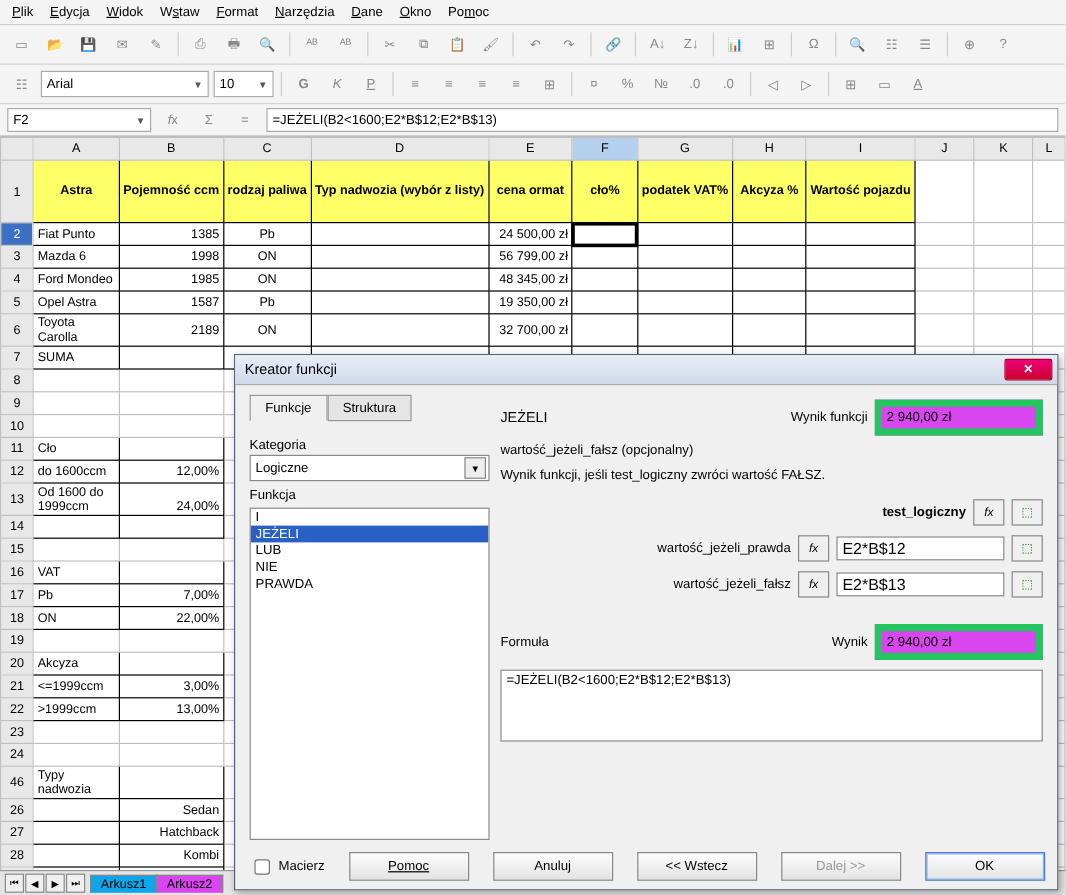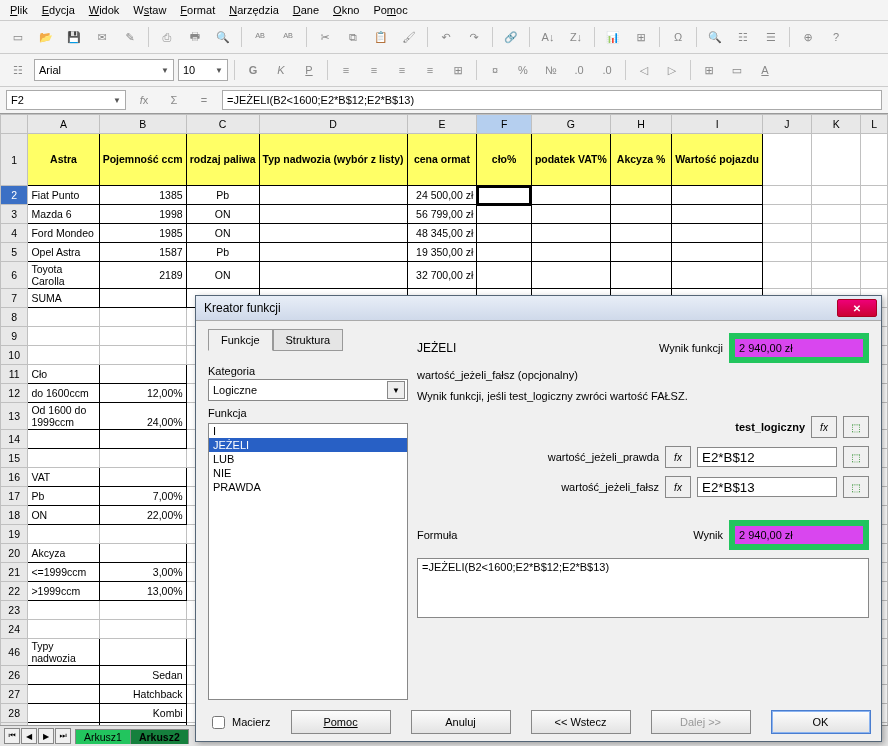--- a/index.html
+++ b/index.html
@@ -23,22 +23,22 @@
 .col-A{width:72px}.col-B{width:72px}.col-C{width:64px}.col-D{width:64px}.col-E{width:72px}.col-F{width:64px}.col-G{width:64px}.col-H{width:64px}.col-I{width:64px}.col-J{width:64px}.col-K{width:64px}.col-L{width:32px}
 .hdr-yellow{background:#ffff66!important;font-weight:bold;text-align:center;vertical-align:middle;white-space:normal;line-height:1.1}
 .data-border{border:1px solid #000!important}
 .num{text-align:right}
 .colh-sel{background:#b5cfef!important}
 .rowh-sel{background:#3b70c5!important;color:#fff}
 .active-cell{outline:3px solid #000;outline-offset:-2px}
 .sheettabs{position:absolute;left:0;bottom:0;width:888px;height:20px;background:#e4e4e4;border-top:1px solid #999;display:flex;align-items:center;font-size:10.5px}
 .sheettabs .nav{display:flex;gap:1px;margin:0 4px}
 .sheettabs .nav span{border:1px solid #888;width:14px;height:14px;display:flex;align-items:center;justify-content:center;font-size:8px;background:#f0f0f0}
-.sheettabs .tab{padding:1px 8px;border:1px solid #888;background:#22c55e;border-bottom:none;margin-right:-1px}
-.sheettabs .tab.active{background:#15803d;font-weight:bold}
+.sheettabs .tab{padding:1px 8px;border:1px solid #888;background:#0ea5e9;border-bottom:none;margin-right:-1px}
+.sheettabs .tab.active{background:#d946ef;font-weight:normal}
 
 .dialog{position:absolute;left:195px;top:295px;width:685px;height:445px;background:#f0f0f0;border:1px solid #567;box-shadow:2px 2px 6px rgba(0,0,0,.3)}
 .dlg-title{background:linear-gradient(#e8eef7,#cfd9ea);height:24px;display:flex;align-items:center;justify-content:space-between;padding:0 4px 0 8px;font-size:12px;border-bottom:1px solid #aaa}
 .dlg-close{width:38px;height:16px;background:linear-gradient(#e07,#c03);border:1px solid #a02;border-radius:2px;color:#fff;display:flex;align-items:center;justify-content:center;font-size:10px;font-weight:bold}
 .dlg-body{padding:8px 12px;display:flex;flex-direction:column;height:calc(100% - 24px);box-sizing:border-box}
 .dlg-top{display:flex;gap:9px;flex:1;min-height:0}
 .dlg-left{width:200px;display:flex;flex-direction:column}
 .tabstrip{display:flex;margin-bottom:8px}
 .tabstrip .t{padding:4px 12px;border:1px solid #999;background:#e5e5e5;font-size:11px}
 .tabstrip .t.active{background:#f0f0f0;border-bottom-color:#f0f0f0;position:relative;z-index:1}

